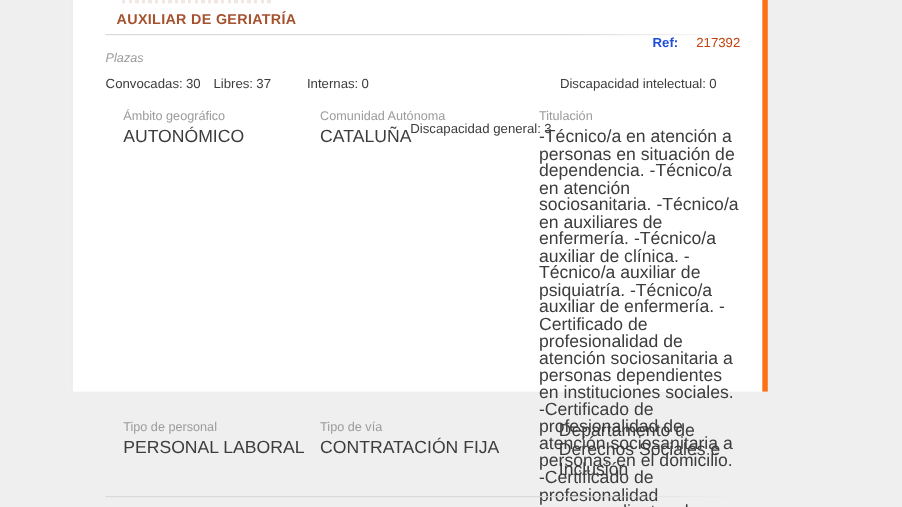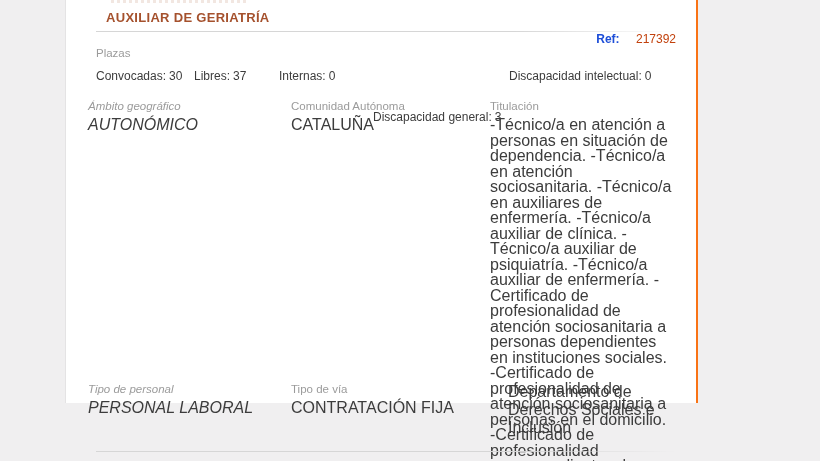--- a/index.html
+++ b/index.html
@@ -10,24 +10,24 @@
     position: relative;
     overflow: hidden;
   }
   .stage { position: absolute; inset: 0; }
   .gutter { position: absolute; top: 0; bottom: 0; background: #f0eff0; }
   .gutter.left  { left: 0; width: 65px; }
   .gutter.right { left: 698px; right: 0; }
   .panel {
     position: absolute;
     left: 65px; top: 0;
-    width: 633px; height: 403px;
+    width: 633px; height: 356px;
     background: #ffffff;
     border-left: 1px solid #e4e3e4;
-    border-right: 2px solid #f97316;
+    border-right: 5px solid #f97316;
   }
   .top-sliver {
     position: absolute; left: 45px; top: 0; width: 138px; height: 3px;
     background: repeating-linear-gradient(90deg,
       rgba(187,129,99,0.35) 0 3px, rgba(0,0,0,0) 3px 6px);
     opacity: .55;
   }
   .title {
     position: absolute; left: 40px; top: 10px;
     font-size: 13px; font-weight: bold; letter-spacing: .3px;
@@ -39,39 +39,39 @@
     background: linear-gradient(to right, #d6d6d6 0%, #d6d6d6 72%, rgba(214,214,214,0) 100%);
   }
   .sep.top-sep { top: 31px; }
   .sep.bottom-sep { top: 451px; }
   .ref-row { position: absolute; top: 32px; right: 20px; font-size: 12px; }
   .ref-label { font-weight: bold; color: #1d4ed8; }
   .ref-value { color: #c2410c; margin-left: 13px; }
   .section-label, .field-label {
     font-size: 11.5px; color: #9b9b9b; line-height: 13px;
   }
-  .plazas-label { position: absolute; left: 30px; top: 47px; }
+  .plazas-label { position: absolute; left: 30px; top: 47px; font-style: italic; }
   .stat {
     position: absolute; top: 69px;
     font-size: 12px; color: #3c3c3c; white-space: nowrap;
   }
   .stat .stat-value { margin-left: 3px; }
   .stat.s0 { left: 30px; }
   .stat.s1 { left: 128px; }
   .stat.s2 { left: 213px; }
   .stat.s3 { left: 307px; margin-top: 41px; }
   .stat.s4 { left: 443px; }
   .field { position: absolute; }
   .field .field-label { margin-bottom: 4px; }
   .field .field-value {
     font-size: 16px; color: #3c3c3c; line-height: 15.5px;
   }
   .row1 .field { top: 100px; }
   .row2 .field { top: 383px; }
-  .col1 { left: 22px; font-style: italic; }
+  .col1 { left: 46px; }
   .col2 { left: 225px; }
   .col3 { left: 424px; width: 184px; }
   .row2 .col3 { width: 186px; }
   .row2 .col3 .field-value { line-height: 18px; margin-left: 18px; }
 </style>
 </head>
 <body>
 
 <div class="stage">
 

